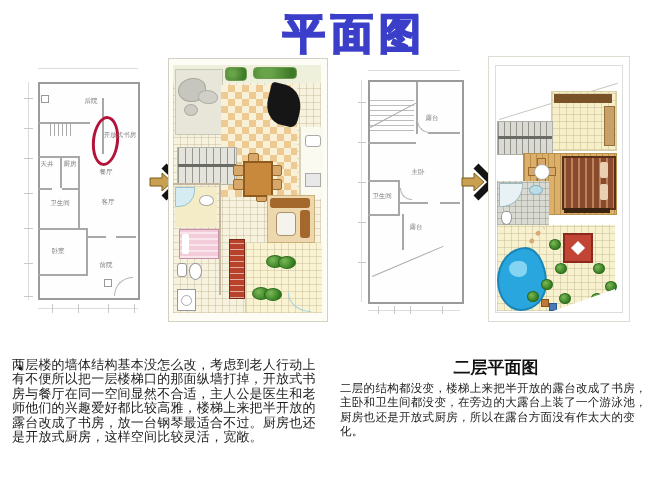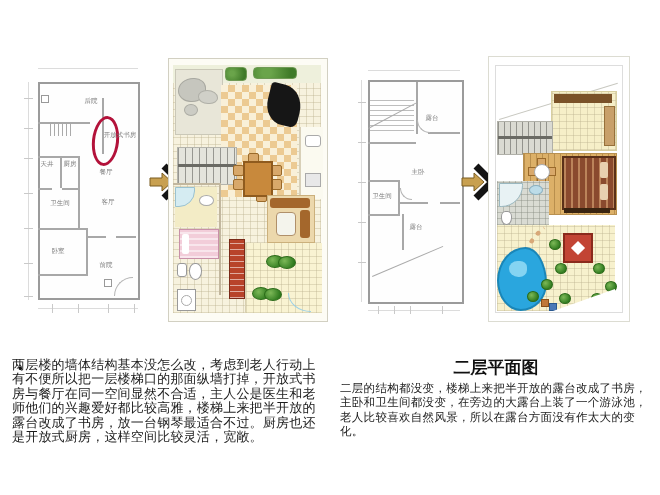--- a/index.html
+++ b/index.html
@@ -39,20 +39,21 @@
     background:radial-gradient(circle at 30% 45%,#6aa44a 15%,#3f7a28 80%);}
   .section-title{font-size:17px;font-weight:bold;color:#111;text-align:center;}
   .section-body{font-size:13px;line-height:14.4px;color:#1c1c1c;letter-spacing:.2px;text-align:left;}
   .bullet{position:absolute;font-size:13px;color:#111;}
 </style>
 </head>
 <body>
 
 <div class="slide">
 
+  <div class="slide-title">平面图</div>
 
   <div class="panel" style="left:20px;top:58px;width:144px;height:264px;">
     <div class="dimline" style="left:18px;top:10px;width:100px;height:1px;"></div>
     <div class="dimline" style="left:8px;top:24px;width:1px;height:218px;"></div>
     <div class="dimline" style="left:18px;top:250px;width:100px;height:1px;"></div>
     <div class="tick" style="left:4px;top:40px;width:9px;height:1px;"></div>
     <div class="tick" style="left:4px;top:70px;width:9px;height:1px;"></div>
     <div class="tick" style="left:4px;top:100px;width:9px;height:1px;"></div>
     <div class="tick" style="left:4px;top:135px;width:9px;height:1px;"></div>
     <div class="tick" style="left:4px;top:170px;width:9px;height:1px;"></div>
@@ -252,16 +253,16 @@
     </div>
   </div>
 
   <div class="abs" style="left:12px;top:356px;width:310px;">
     <span class="bullet" style="left:6px;top:5px;">•</span>
     <div class="section-body" style="margin-top:2px;width:308px;">两层楼的墙体结构基本没怎么改，考虑到老人行动上有不便所以把一层楼梯口的那面纵墙打掉，开放式书房与餐厅在同一空间显然不合适，主人公是医生和老师他们的兴趣爱好都比较高雅，楼梯上来把半开放的露台改成了书房，放一台钢琴最适合不过。厨房也还是开放式厨房，这样空间比较灵活，宽敞。</div>
   </div>
 
   <div class="abs" style="left:340px;top:356px;width:312px;">
     <div class="section-title">二层平面图</div>
-    <div class="section-body" style="margin-top:2px;width:310px;font-size:11.5px;letter-spacing:.3px;">二层的结构都没变，楼梯上来把半开放的露台改成了书房，主卧和卫生间都没变，在旁边的大露台上装了一个游泳池，老人比较喜欢自然风景，所以在露台方面没有作太大的变化。</div>
+    <div class="section-body" style="margin-top:2px;width:310px;font-size:11.5px;letter-spacing:.3px;">二层的结构都没变，楼梯上来把半开放的露台改成了书房，主卧和卫生间都没变，在旁边的大露台上装了一个游泳池，厨房也还是开放式厨房，所以在露台方面没有作太大的变化。</div>
   </div>
 
 </div>
 
 </body></html>

